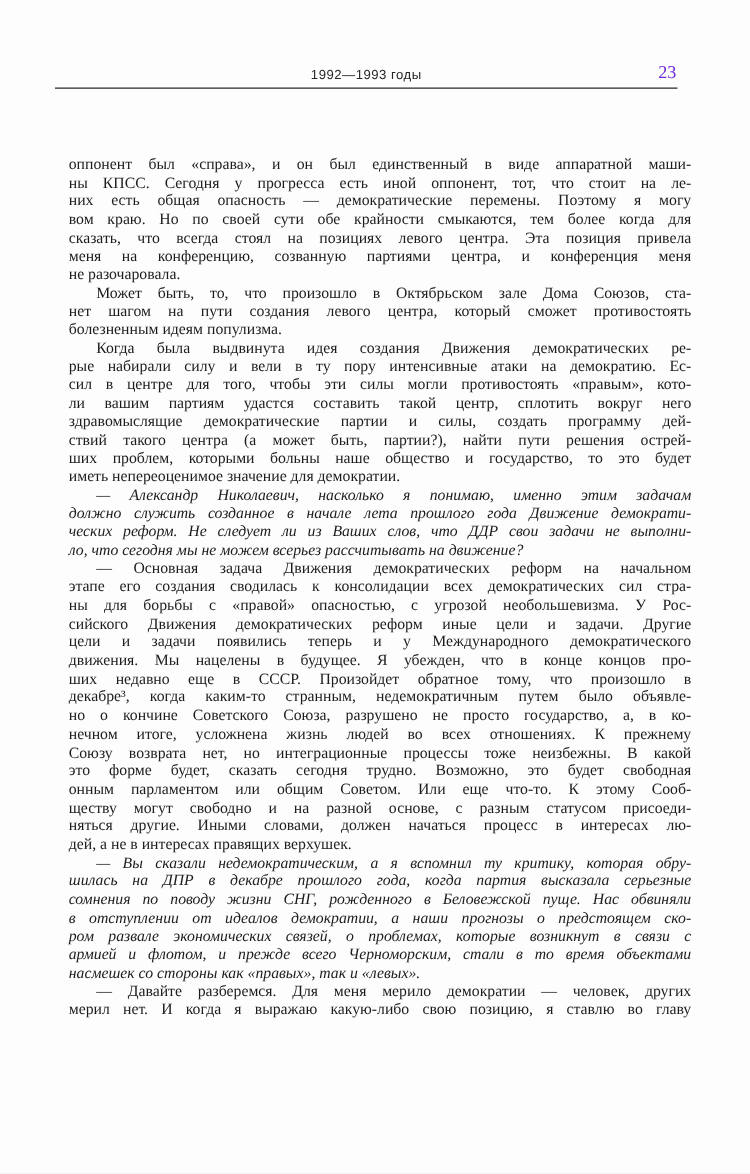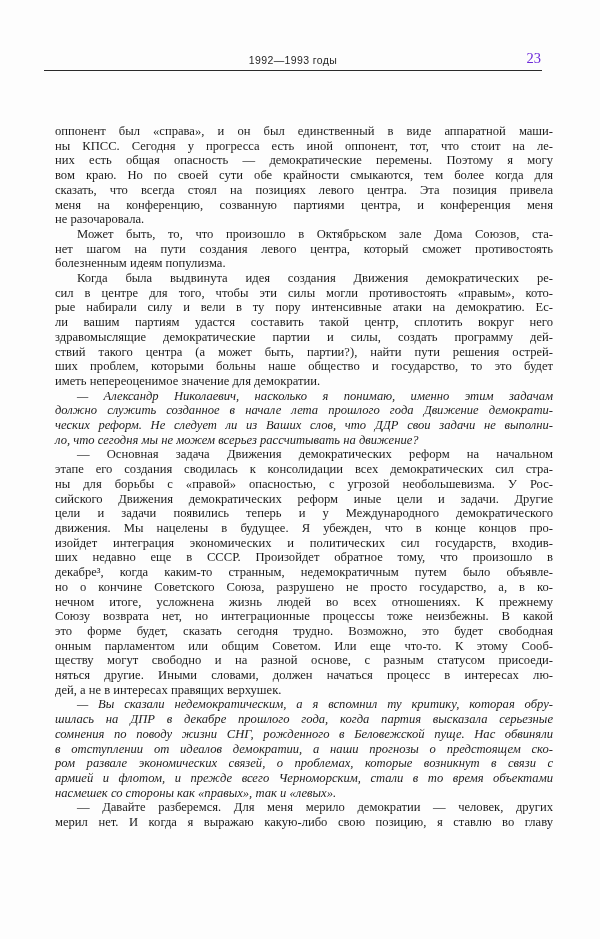--- a/index.html
+++ b/index.html
@@ -80,42 +80,41 @@
         <div class="line">меня на конференцию, созванную партиями центра, и конференция меня</div>
         <div class="line last">не разочаровала.</div>
       </div>
       <div class="para">
         <div class="line indent">Может быть, то, что произошло в Октябрьском зале Дома Союзов, ста-</div>
         <div class="line">нет шагом на пути создания левого центра, который сможет противостоять</div>
         <div class="line last">болезненным идеям популизма.</div>
       </div>
       <div class="para">
         <div class="line indent">Когда была выдвинута идея создания Движения демократических ре-</div>
+        <div class="line">рые набирали силу и вели в ту пору интенсивные атаки на демократию. Ес-</div>
         <div class="line">сил в центре для того, чтобы эти силы могли противостоять «правым», кото-</div>
-        <div class="line">рые набирали силу и вели в ту пору интенсивные атаки на демократию. Ес-</div>
         <div class="line">ли вашим партиям удастся составить такой центр, сплотить вокруг него</div>
         <div class="line">здравомыслящие демократические партии и силы, создать программу дей-</div>
         <div class="line">ствий такого центра (а может быть, партии?), найти пути решения острей-</div>
         <div class="line">ших проблем, которыми больны наше общество и государство, то это будет</div>
         <div class="line last">иметь непереоценимое значение для демократии.</div>
       </div>
       <div class="para italic">
         <div class="line indent">— Александр Николаевич, насколько я понимаю, именно этим задачам</div>
         <div class="line">должно служить созданное в начале лета прошлого года Движение демократи-</div>
         <div class="line">ческих реформ. Не следует ли из Ваших слов, что ДДР свои задачи не выполни-</div>
         <div class="line last">ло, что сегодня мы не можем всерьез рассчитывать на движение?</div>
       </div>
       <div class="para">
         <div class="line indent">— Основная задача Движения демократических реформ на начальном</div>
         <div class="line">этапе его создания сводилась к консолидации всех демократических сил стра-</div>
         <div class="line">ны для борьбы с «правой» опасностью, с угрозой необольшевизма. У Рос-</div>
         <div class="line">сийского Движения демократических реформ иные цели и задачи. Другие</div>
         <div class="line">цели и задачи появились теперь и у Международного демократического</div>
         <div class="line">движения. Мы нацелены в будущее. Я убежден, что в конце концов про-</div>
-        <div class="line">изойдет интеграция экономических и политических сил государств, входив-</div>
         <div class="line">ших недавно еще в СССР. Произойдет обратное тому, что произошло в</div>
         <div class="line">декабре³, когда каким-то странным, недемократичным путем было объявле-</div>
         <div class="line">но о кончине Советского Союза, разрушено не просто государство, а, в ко-</div>
         <div class="line">нечном итоге, усложнена жизнь людей во всех отношениях. К прежнему</div>
         <div class="line">Союзу возврата нет, но интеграционные процессы тоже неизбежны. В какой</div>
         <div class="line">это форме будет, сказать сегодня трудно. Возможно, это будет свободная</div>
         <div class="line">онным парламентом или общим Советом. Или еще что-то. К этому Сооб-</div>
         <div class="line">ществу могут свободно и на разной основе, с разным статусом присоеди-</div>
         <div class="line">няться другие. Иными словами, должен начаться процесс в интересах лю-</div>
         <div class="line last">дей, а не в интересах правящих верхушек.</div>

